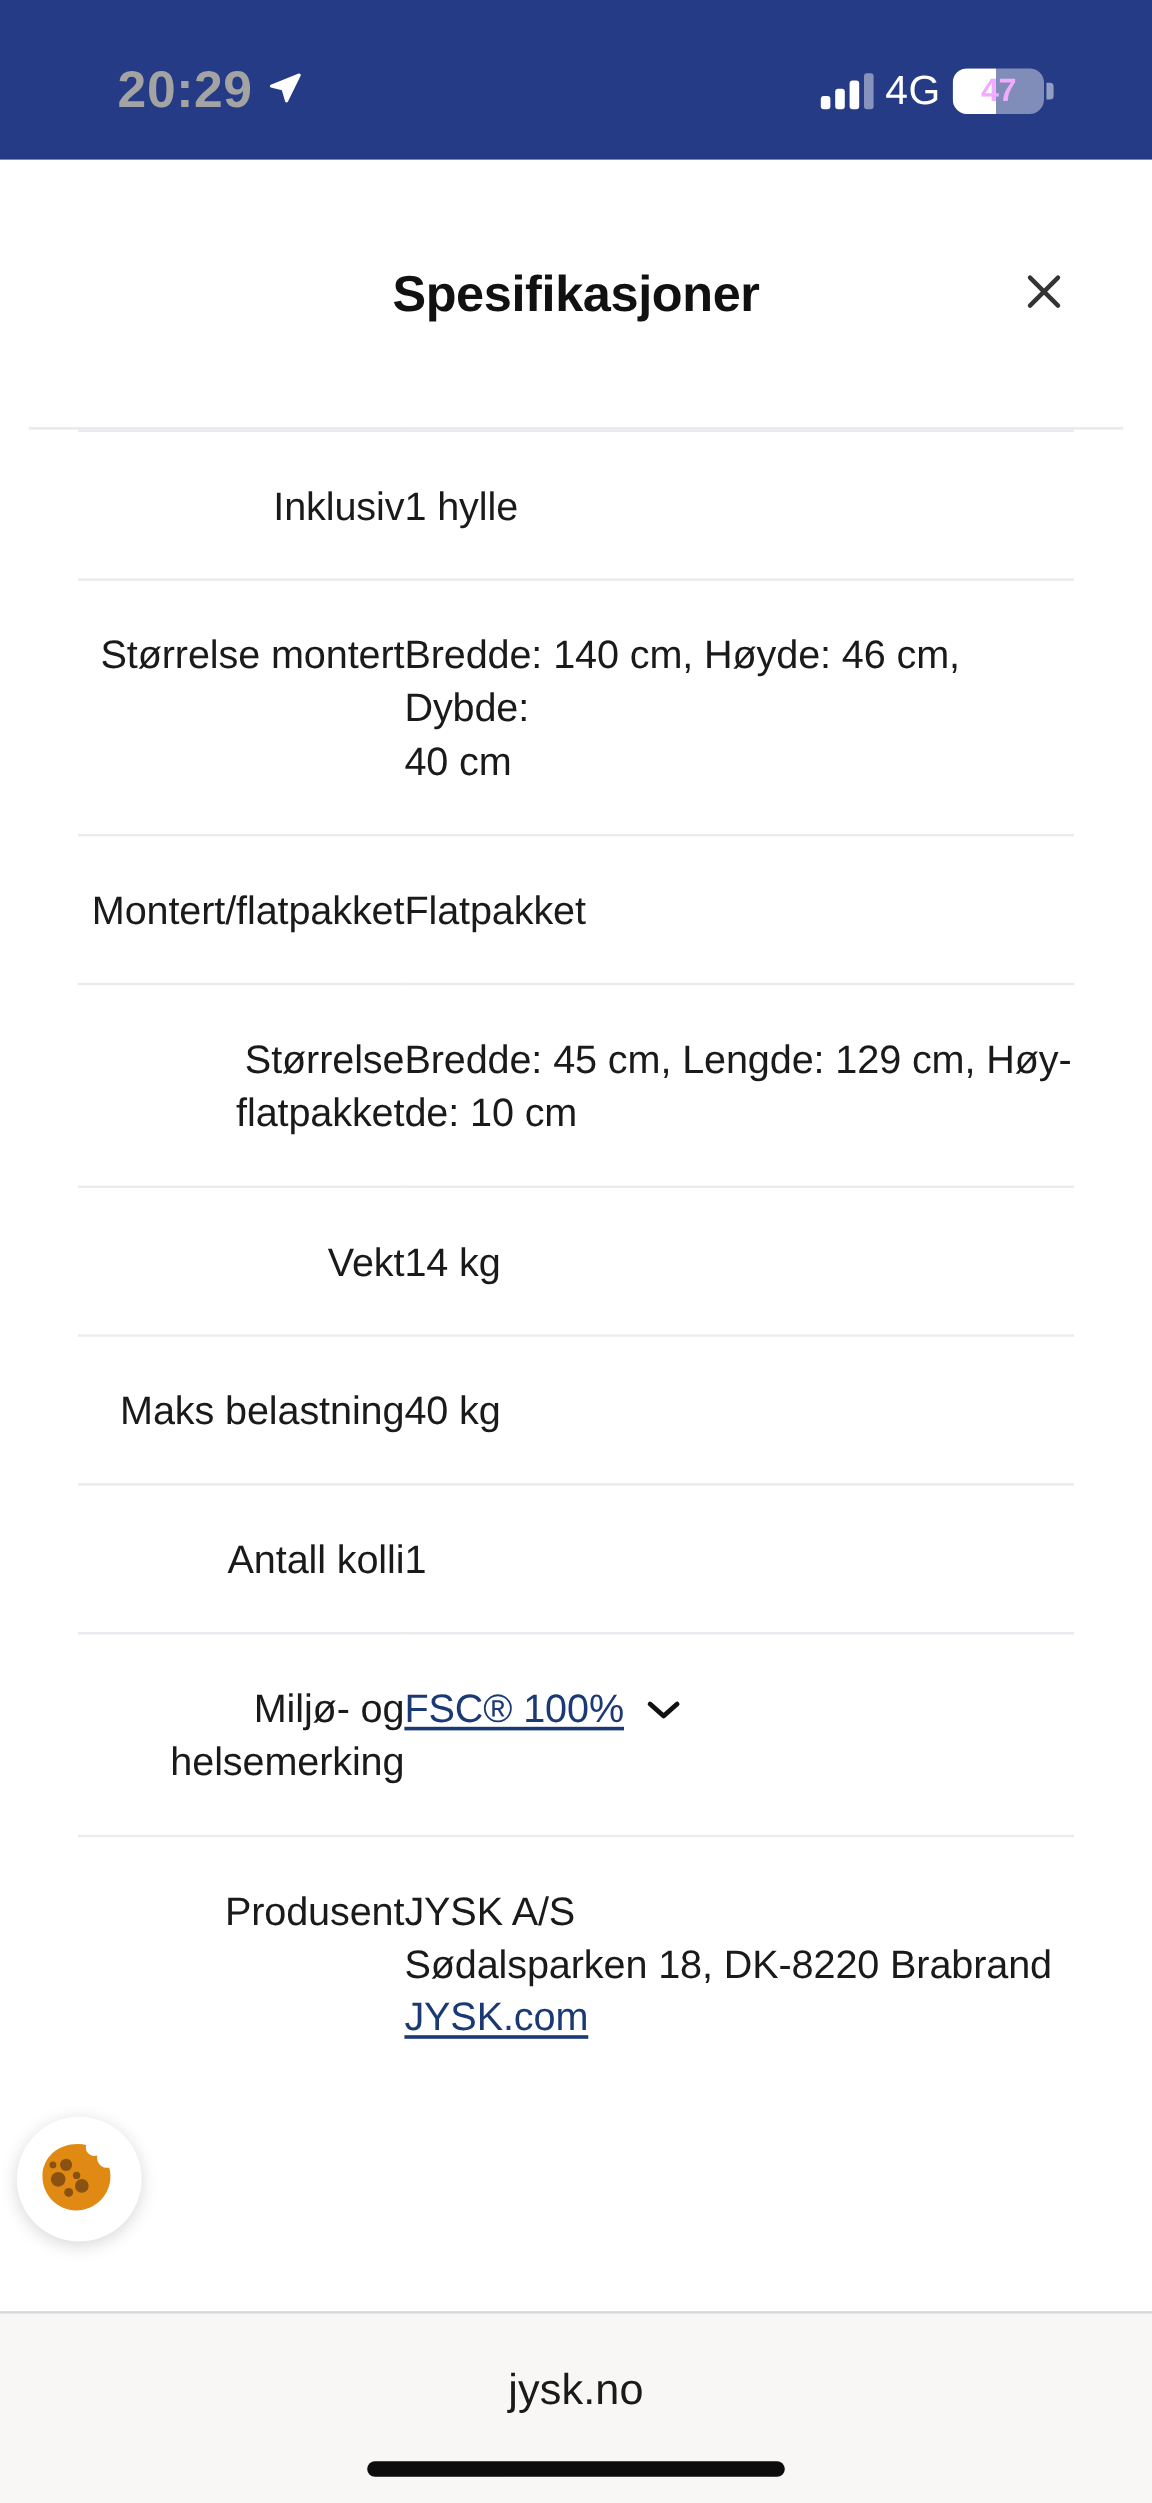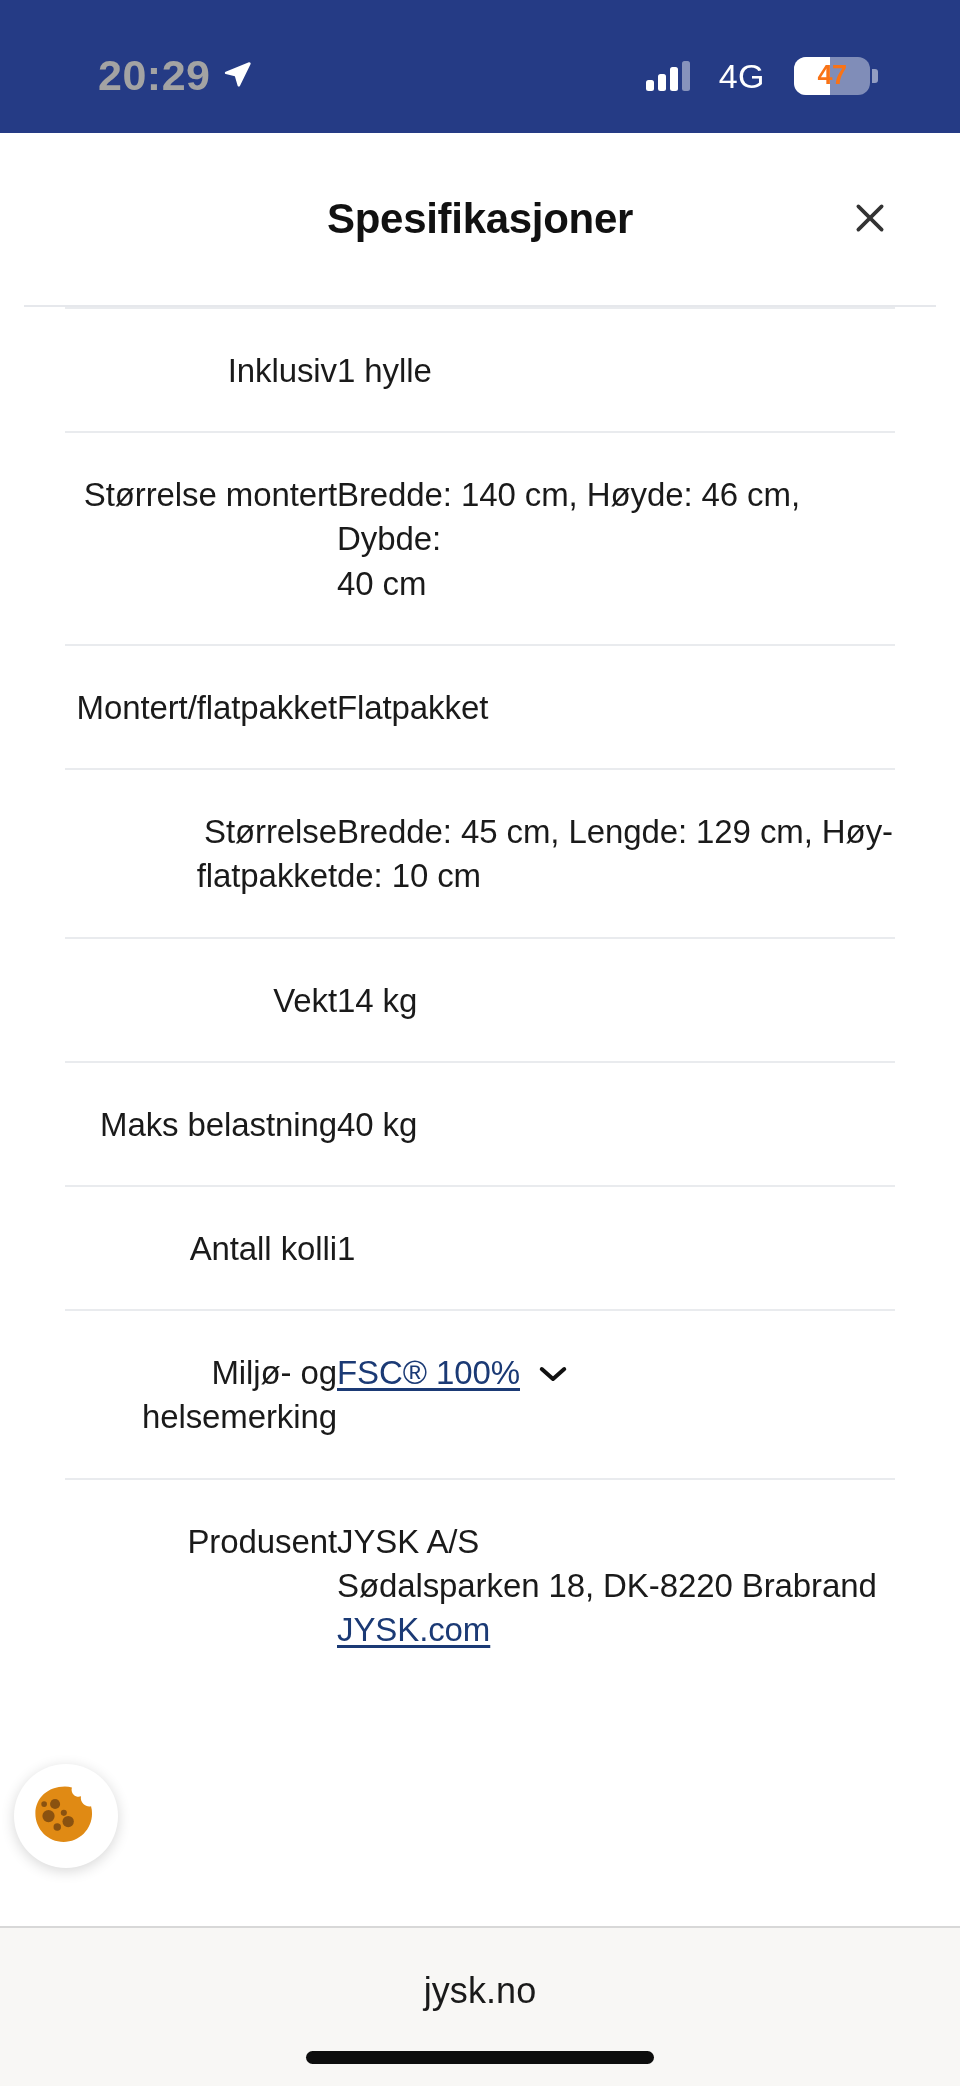--- a/index.html
+++ b/index.html
@@ -40,21 +40,21 @@
     color: #a3a3a3;
     font-size: 43px;
     font-weight: 600;
     letter-spacing: 0.5px;
     line-height: 1;
   }
   .loc-arrow { display: block; }
   .sb-right {
     display: flex;
     align-items: center;
-    gap: 29px;
+    gap: 10px;
     margin-top: 18px;
     padding-right: 22px;
   }
   .signal {
     display: flex;
     align-items: flex-end;
     gap: 4px;
     height: 30px;
   }
   .signal i {
@@ -88,38 +88,38 @@
     position: absolute;
     left: 0; top: 0; bottom: 0;
     width: 47%;
     background: #ffffff;
   }
   .battery-pct {
     position: relative;
     z-index: 2;
     font-size: 27px;
     font-weight: 700;
-    color: #f97316;
+    color: #f0abfc;
     line-height: 1;
     letter-spacing: -0.5px;
     mix-blend-mode: normal;
   }
   .battery-cap {
     width: 6px; height: 14px;
     background: rgba(255,255,255,0.5);
     border-radius: 0 3px 3px 0;
     margin-left: 2px;
   }
   .battery-wrap { display: flex; align-items: center; }
 
   
   .sheet-header {
     position: relative;
     flex: 0 0 auto;
-    height: 172px;
+    height: 223px;
     display: flex;
     align-items: center;
     justify-content: center;
   }
   .sheet-title {
     font-size: 42px;
     font-weight: 700;
     color: #111111;
     letter-spacing: -0.3px;
   }

